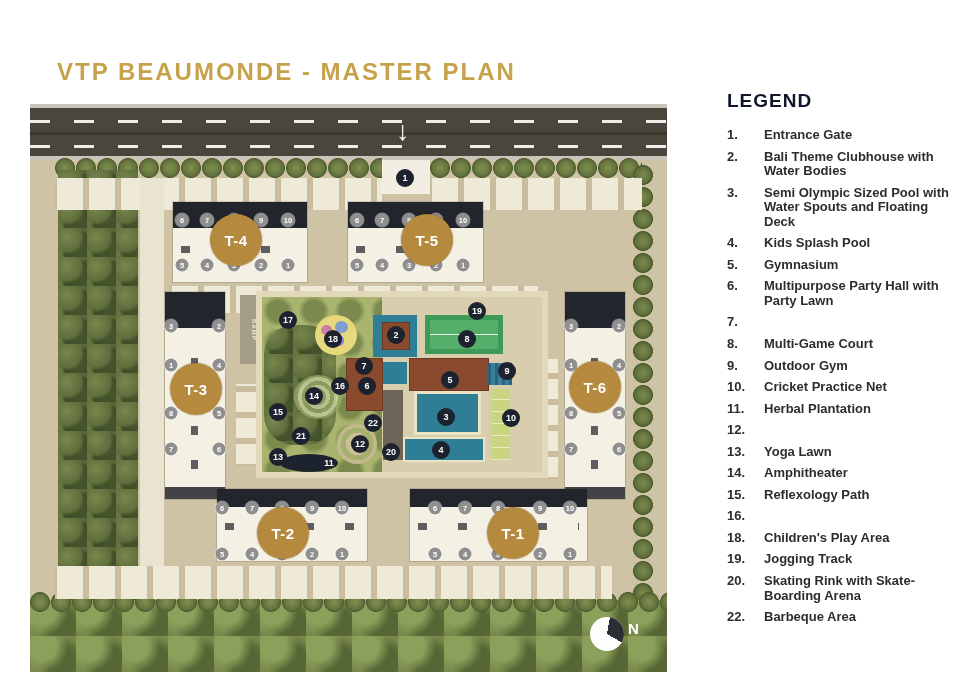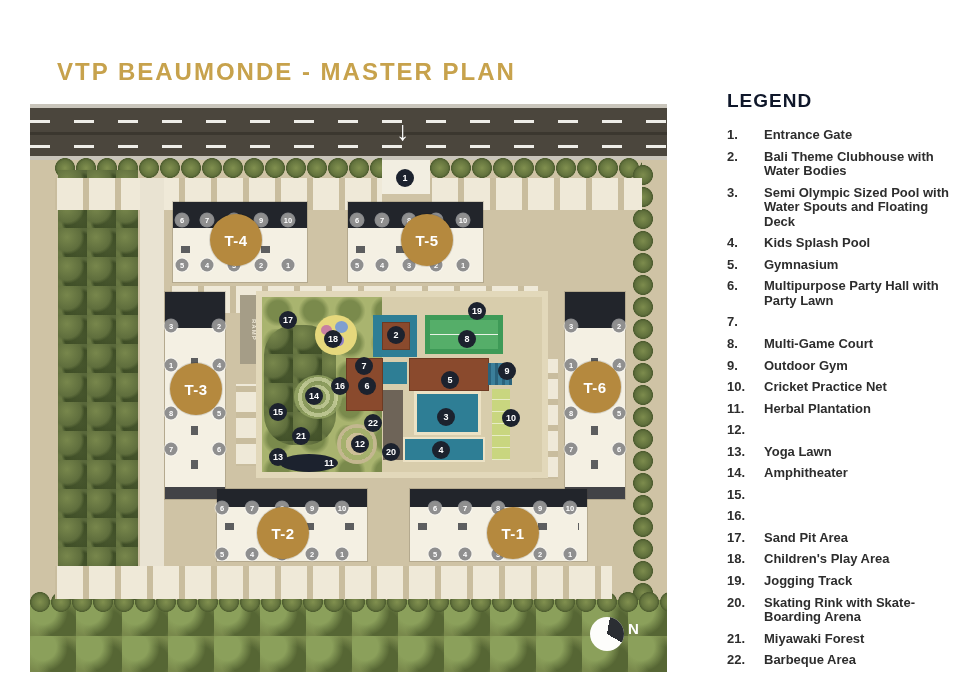--- a/index.html
+++ b/index.html
@@ -344,44 +344,37 @@
         <li>
           <span class="num">13.</span>
           <span class="lab">Yoga Lawn</span>
         </li>
         <li>
           <span class="num">14.</span>
           <span class="lab">Amphitheater</span>
         </li>
         <li>
           <span class="num">15.</span>
+          <span class="lab">Reflexology Path</span>
         </li>
         <li>
           <span class="num">16.</span>
-        </li>
-        <li>
-          <span class="num">17.</span>
-          <span class="lab">Sand Pit Area</span>
         </li>
         <li>
           <span class="num">18.</span>
           <span class="lab">Children's Play Area</span>
         </li>
         <li>
           <span class="num">19.</span>
           <span class="lab">Jogging Track</span>
         </li>
         <li>
           <span class="num">20.</span>
           <span class="lab">Skating Rink with Skate-Boarding Arena</span>
         </li>
         <li>
-          <span class="num">21.</span>
-          <span class="lab">Miyawaki Forest</span>
-        </li>
-        <li>
           <span class="num">22.</span>
           <span class="lab">Barbeque Area</span>
         </li>
       </ol>
   </div>
 
 </div>
 
 </body></html>

